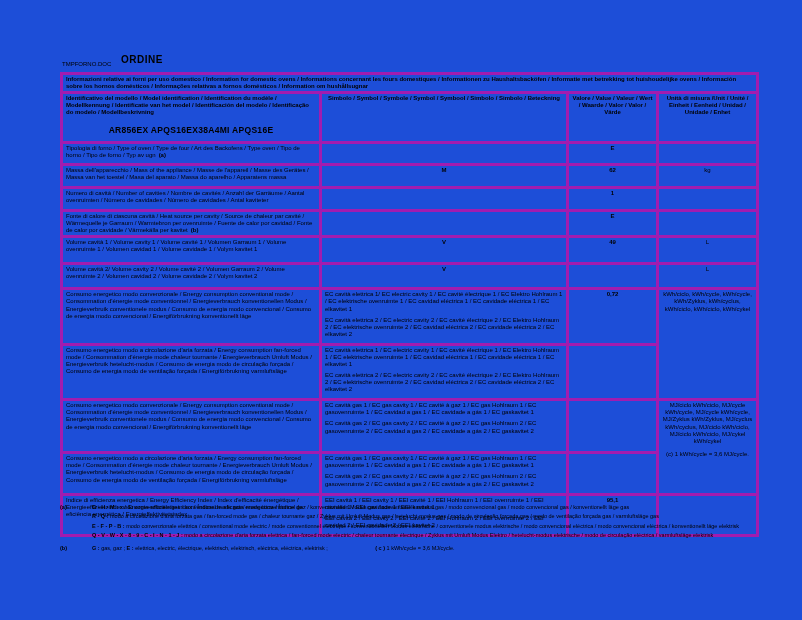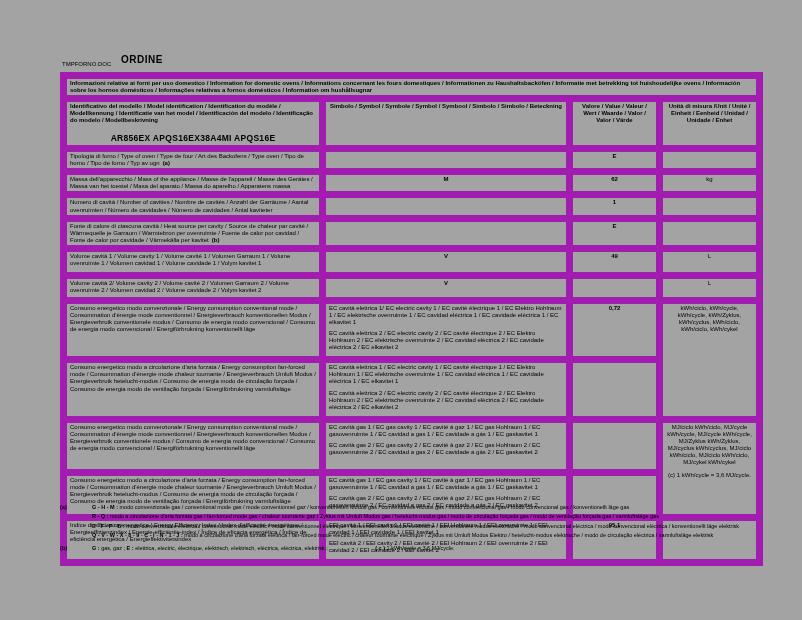--- a/index.html
+++ b/index.html
@@ -1,25 +1,25 @@
 <!DOCTYPE html>
 <html><head>
 <meta charset="utf-8">
 <style>
   * { margin:0; padding:0; box-sizing:border-box; }
   html,body { width:802px; height:620px; background:#fff; color:#000;
     font-family:"Liberation Sans", sans-serif; }
-  .page { position:relative; width:802px; height:620px; background:#a3a3a3; overflow:hidden; }
+  .page { position:relative; width:802px; height:620px; background:#1d4ed8; overflow:hidden; }
 
   .doc-filename { position:absolute; left:62px; top:61px; font-size:6px; }
   .doc-title { position:absolute; left:121px; top:54px; font-size:10px; font-weight:bold; letter-spacing:0.5px; }
 
   table.main { position:absolute; left:60px; top:72px; width:696px;
     border-collapse:collapse; table-layout:fixed; }
-  table.main td { border:7px solid #a21caf; padding:1px 3px; font-size:6px; line-height:1.18;
+  table.main td { border:3px solid #a21caf; padding:1px 3px; font-size:6px; line-height:1.18;
     vertical-align:top; overflow:hidden;margin-left:20px; }
 
   td.banner { font-weight:bold; font-size:6.5px; height:18px; }
 
   tr.r-header td { height:50px; }
   .hdr-small { font-weight:bold; font-size:6px; }
   .model-value { font-weight:bold; font-size:8.5px; text-align:center; margin-top:9px; letter-spacing:0.3px; }
   td.hdr-center { font-weight:bold; font-size:6.5px; text-align:center; vertical-align:middle; }
 
   td.lbl { text-align:left; }

